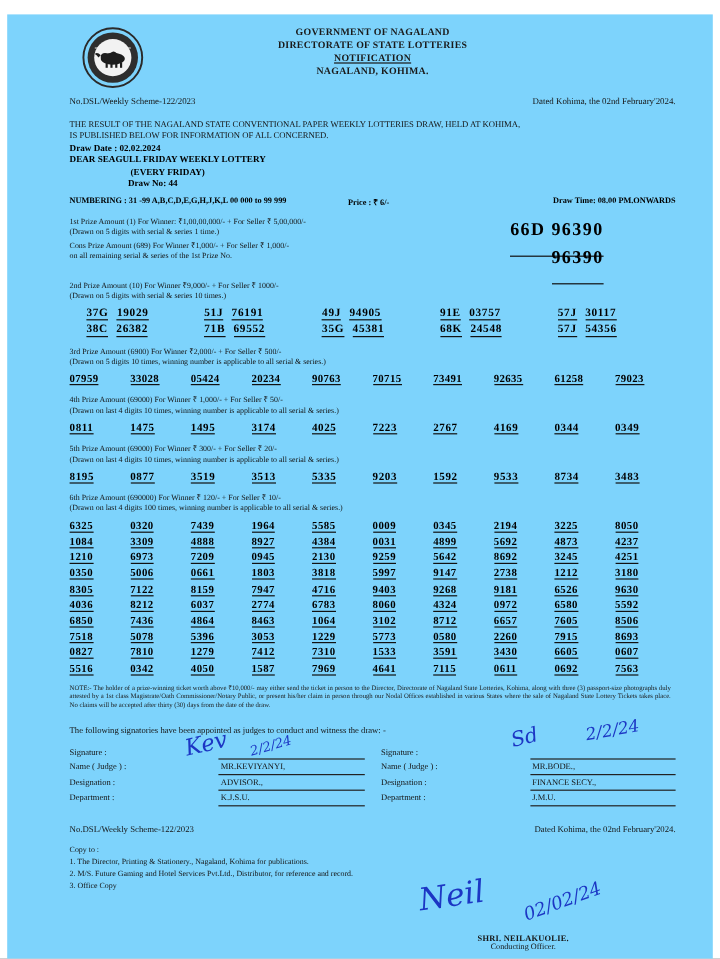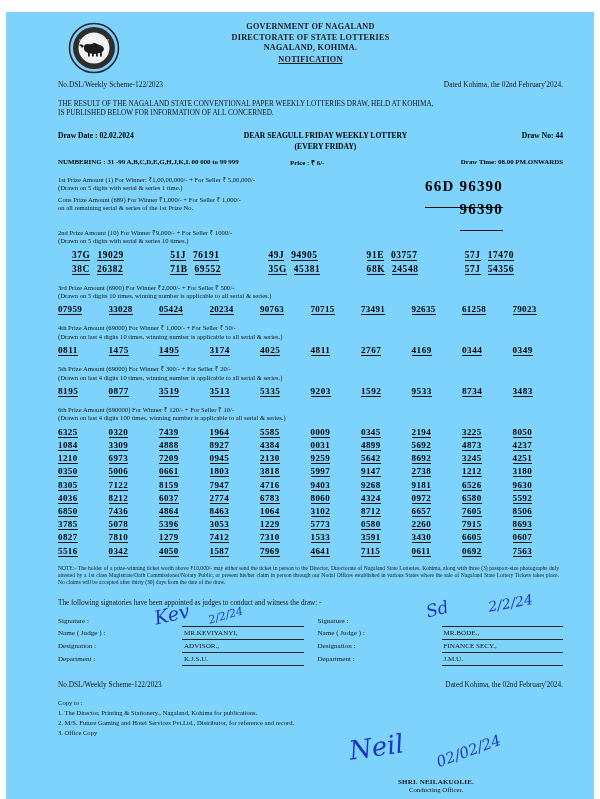--- a/index.html
+++ b/index.html
@@ -74,26 +74,27 @@
   .ref-row { margin-top: 2px; }
 
   .blurb {
     margin-top: 11px;
     font-size: 7.2px;
     line-height: 9.4px;
     color: #151515;
   }
 
   .draw-row {
-    margin-top: 12px;
+    margin-top: 0;
     display: flex;
     justify-content: space-between;
     align-items: flex-start;
     font-weight: bold;
     font-size: 7.6px;
+    flex-direction: column;
   }
   .draw-row .mid {
     text-align: center;
     flex: 1;
   }
   .draw-row .mid .l2 {
     display: block;
     margin-top: 2px;
   }
   .draw-row .left { width: 120px; }
@@ -326,22 +327,22 @@
           <rect x="20" y="30" width="1.8" height="4.5" fill="#1d1d1d"></rect>
           <rect x="24" y="30" width="1.8" height="4.5" fill="#1d1d1d"></rect>
           <rect x="28" y="30" width="1.8" height="4.5" fill="#1d1d1d"></rect>
           <rect x="32" y="30" width="1.8" height="4.5" fill="#1d1d1d"></rect>
           <path d="M11 18 h30" stroke="#f2f2f2" stroke-width="0.8"></path>
         </svg>
       </div>
       <div class="hdr-titles">
         <div>GOVERNMENT OF NAGALAND</div>
         <div>DIRECTORATE OF STATE LOTTERIES</div>
+        <div><span class="notif">NOTIFICATION</span></div>
         <div>NAGALAND, KOHIMA.</div>
-        <div><span class="notif">NOTIFICATION</span></div>
       </div>
     </div>
 
     <div class="row-between ref-row">
       <span>No.DSL/Weekly Scheme-122/2023</span>
       <span>Dated Kohima, the 02nd February'2024.</span>
     </div>
 
     <div class="blurb">
       <div>THE RESULT OF THE NAGALAND STATE CONVENTIONAL PAPER WEEKLY LOTTERIES DRAW, HELD AT KOHIMA,</div>
@@ -378,21 +379,21 @@
     </div>
 
     <div class="prize">
       <div class="prize-line">2nd Prize Amount (10) For Winner ₹9,000/- +  For Seller ₹ 1000/-</div>
       <div class="prize-line">(Drawn on 5 digits with serial &amp; series 10 times.)</div>
       <div class="grid g2" id="grid-second">
             <div class="cell"><u class="ser">37G</u> <u>19029</u></div>
             <div class="cell"><u class="ser">51J</u> <u>76191</u></div>
             <div class="cell"><u class="ser">49J</u> <u>94905</u></div>
             <div class="cell"><u class="ser">91E</u> <u>03757</u></div>
-            <div class="cell"><u class="ser">57J</u> <u>17470</u></div>
+            <div class="cell"><u class="ser">57J</u> <u>30117</u></div>
             <div class="cell"><u class="ser">38C</u> <u>26382</u></div>
             <div class="cell"><u class="ser">71B</u> <u>69552</u></div>
             <div class="cell"><u class="ser">35G</u> <u>45381</u></div>
             <div class="cell"><u class="ser">68K</u> <u>24548</u></div>
             <div class="cell"><u class="ser">57J</u> <u>54356</u></div>
           </div>
     </div>
 
     <div class="prize">
       <div class="prize-line">3rd Prize Amount (6900) For Winner ₹2,000/- +  For Seller ₹ 500/-</div>
@@ -413,21 +414,21 @@
 
     <div class="prize">
       <div class="prize-line">4th Prize Amount (69000) For Winner ₹ 1,000/- + For Seller ₹ 50/-</div>
       <div class="prize-line">(Drawn on last 4 digits 10 times, winning number is applicable to all serial &amp; series.)</div>
       <div class="grid g4" id="grid-fourth">
             <div class="cell"><u>0811</u></div>
             <div class="cell"><u>1475</u></div>
             <div class="cell"><u>1495</u></div>
             <div class="cell"><u>3174</u></div>
             <div class="cell"><u>4025</u></div>
-            <div class="cell"><u>4811</u></div>
+            <div class="cell"><u>7223</u></div>
             <div class="cell"><u>2767</u></div>
             <div class="cell"><u>4169</u></div>
             <div class="cell"><u>0344</u></div>
             <div class="cell"><u>0349</u></div>
           </div>
     </div>
 
     <div class="prize">
       <div class="prize-line">5th Prize Amount (69000) For Winner ₹ 300/- + For Seller ₹ 20/-</div>
       <div class="prize-line">(Drawn on last 4 digits 10 times, winning number is applicable to all serial &amp; series.)</div>
@@ -512,21 +513,21 @@
             <div class="cell"><u>6850</u></div>
             <div class="cell"><u>7436</u></div>
             <div class="cell"><u>4864</u></div>
             <div class="cell"><u>8463</u></div>
             <div class="cell"><u>1064</u></div>
             <div class="cell"><u>3102</u></div>
             <div class="cell"><u>8712</u></div>
             <div class="cell"><u>6657</u></div>
             <div class="cell"><u>7605</u></div>
             <div class="cell"><u>8506</u></div>
-            <div class="cell"><u>3785</u></div>
+            <div class="cell"><u>7518</u></div>
             <div class="cell"><u>5078</u></div>
             <div class="cell"><u>5396</u></div>
             <div class="cell"><u>3053</u></div>
             <div class="cell"><u>1229</u></div>
             <div class="cell"><u>5773</u></div>
             <div class="cell"><u>0580</u></div>
             <div class="cell"><u>2260</u></div>
             <div class="cell"><u>7915</u></div>
             <div class="cell"><u>8693</u></div>
             <div class="cell"><u>0827</u></div>

